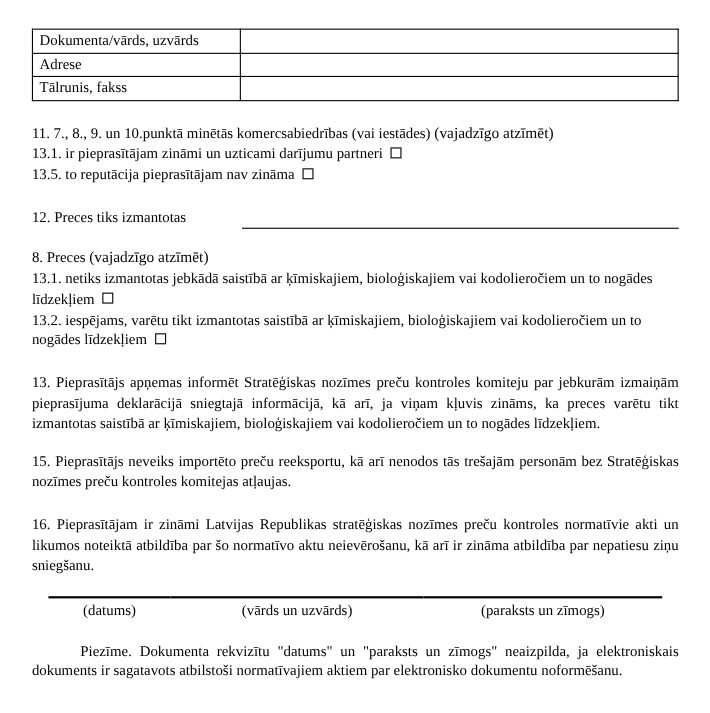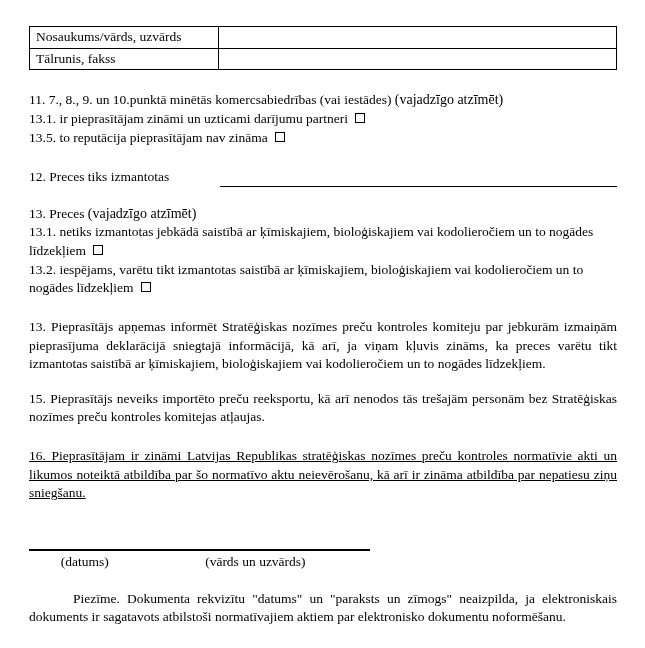--- a/index.html
+++ b/index.html
@@ -46,40 +46,40 @@
     margin-left: 4px;
     vertical-align: baseline;
     background: #fff;
   }
 
   .clause-block { margin: 0; }
   .mt-12 { margin-top: 21px; gap: 44px; }
   .mt-13 { margin-top: 17px; }
   .mt-14 { margin-top: 20px; }
   .mt-15 { margin-top: 16px; }
-  .mt-16 { margin-top: 20px; text-decoration: underline; }
+  .mt-16 { margin-top: 20px; }
 
   .justified { text-align: justify; }
 
   .line12 {
     display: flex;
     align-items: flex-end;
   }
   .line12 .line12-text { white-space: nowrap; }
   .line12 .fill-blank {
     flex: 1;
     border-bottom: 1px solid #000;
     margin-left: 7px;
     height: 1.05em;
   }
 
   .signature-row {
     display: flex;
-    justify-content: flex-start;
-    margin-top: 46px;
+    justify-content: center;
+    margin-top: 18px;
   }
   .sig-col { text-align: center; }
   .sig-col-1 { width: 19%; }
   .sig-col-2 { width: 39%; }
   .sig-col-3 { width: 37%; }
   .sig-line {
     border-top: 2px solid #000;
     height: 0;
     margin-bottom: 2px;
   }
@@ -92,21 +92,25 @@
   }
 </style>
 </head>
 <body>
 
 <div class="page">
 
   <table class="top-table">
     <tbody>
       <tr>
-        <td class="label-cell">Nosaukums/vārds, uzvārds</td>
+        <td class="label-cell">Dokumenta/vārds, uzvārds</td>
+        <td class="value-cell"></td>
+      </tr>
+      <tr>
+        <td class="label-cell">Adrese</td>
         <td class="value-cell"></td>
       </tr>
       <tr>
         <td class="label-cell">Tālrunis, fakss</td>
         <td class="value-cell"></td>
       </tr>
     </tbody>
   </table>
 
   <p class="clause-block">
@@ -123,21 +127,21 @@
     <span>13.5. to reputācija pieprasītājam nav zināma</span>
     <span class="checkbox"></span>
   </p>
 
   <div class="line12 mt-12">
     <span class="line12-text">12. Preces tiks izmantotas</span>
     <span class="fill-blank"></span>
   </div>
 
   <p class="clause-block mt-13">
-    <span>13. Preces</span>
+    <span>8. Preces</span>
     <span class="small">(vajadzīgo atzīmēt)</span>
   </p>
 
   <p class="clause-block">
     <span>13.1. netiks izmantotas jebkādā saistībā ar ķīmiskajiem, bioloģiskajiem vai kodolieročiem un to nogādes līdzekļiem</span>
     <span class="checkbox"></span>
   </p>
 
   <p class="clause-block">
     <span>13.2. iespējams, varētu tikt izmantotas saistībā ar ķīmiskajiem, bioloģiskajiem vai kodolieročiem un to nogādes līdzekļiem</span>
@@ -152,17 +156,21 @@
 
   <div class="signature-row">
     <div class="sig-col sig-col-1">
       <div class="sig-line"></div>
       <div class="sig-label">(datums)</div>
     </div>
     <div class="sig-col sig-col-2">
       <div class="sig-line"></div>
       <div class="sig-label">(vārds un uzvārds)</div>
     </div>
+    <div class="sig-col sig-col-3">
+      <div class="sig-line"></div>
+      <div class="sig-label">(paraksts un zīmogs)</div>
+    </div>
   </div>
 
   <p class="note-para">Piezīme. Dokumenta rekvizītu "datums" un "paraksts un zīmogs" neaizpilda, ja elektroniskais dokuments ir sagatavots atbilstoši normatīvajiem aktiem par elektronisko dokumentu noformēšanu.</p>
 
 </div>
 
 </body></html>

